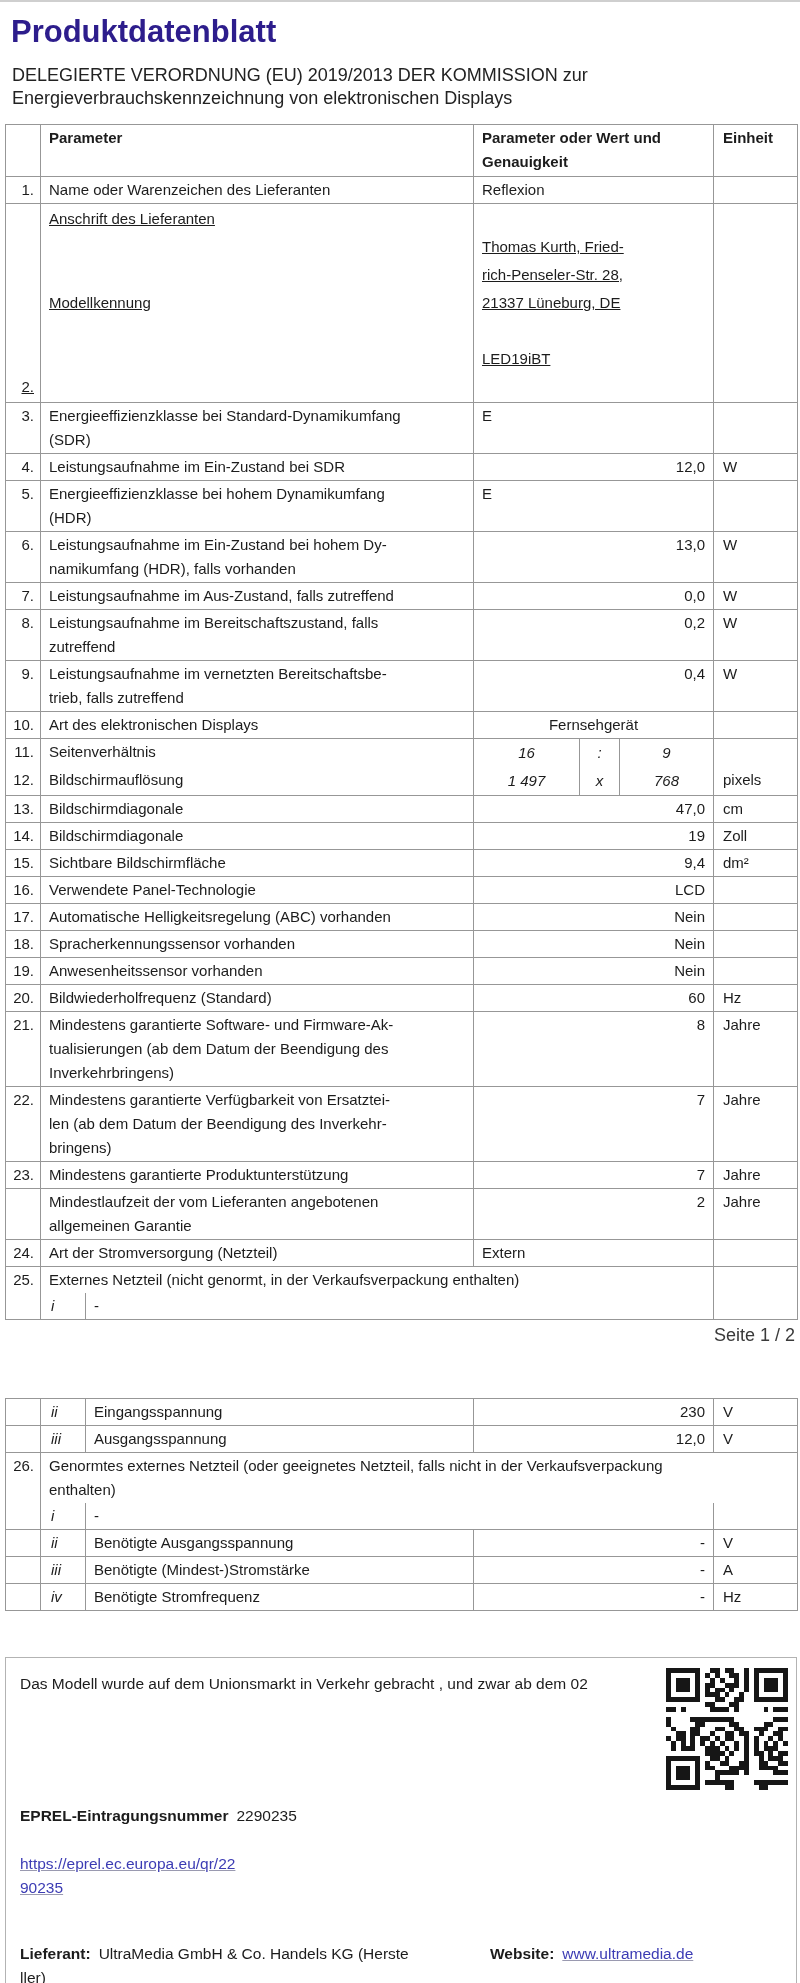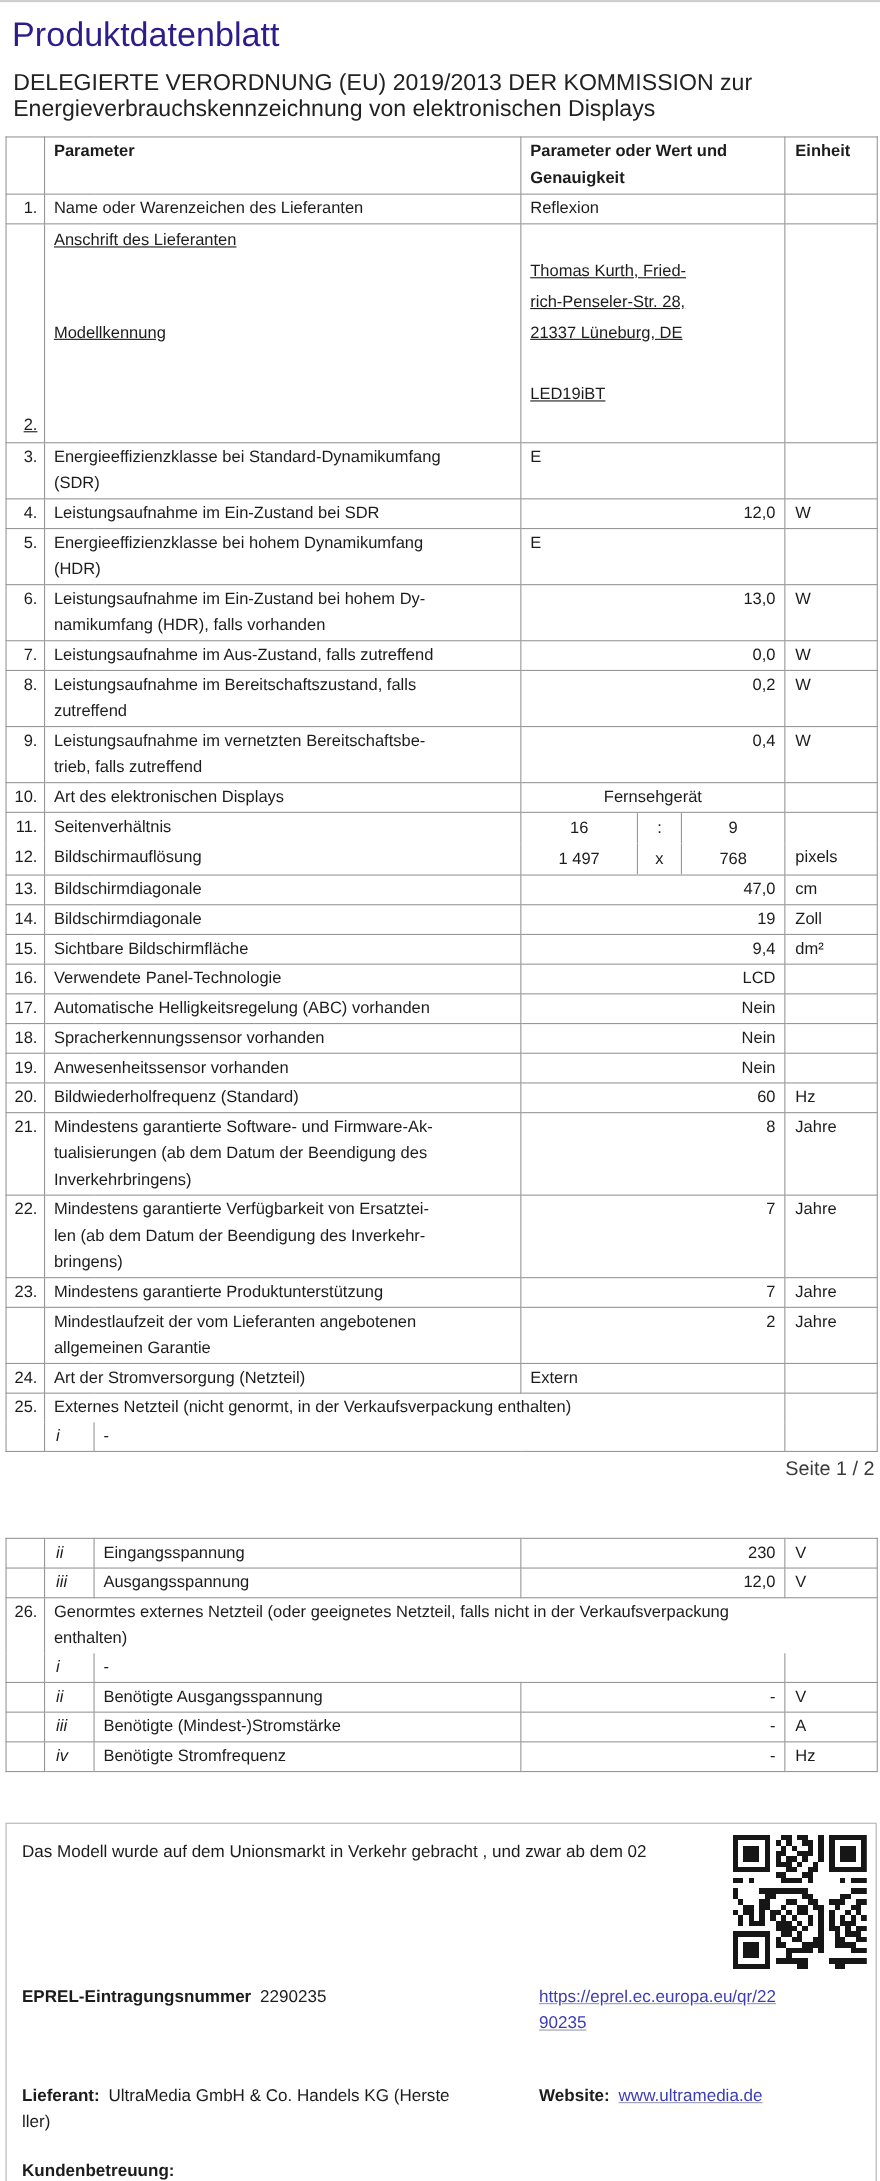--- a/index.html
+++ b/index.html
@@ -5,54 +5,54 @@
   :root{
     --accent:#2d1d8c;
     --link:#3c3cb4;
     --border:#979797;
     --boxborder:#b3b3b3;
     --ink:#1c1c1c;
   }
   *{box-sizing:border-box;}
   body{margin:0;background:#fff;font-family:"Liberation Sans",sans-serif;color:var(--ink);}
   .page{width:800px;min-height:1983px;padding:6px 3px 6px 5px;border-top:2px solid #cfcfcf;background:#fff;}
-  .title{font-size:31px;font-weight:normal;color:var(--accent);margin:6px 0 14px 6px;line-height:36px;}
-  .subtitle{margin-left:7px;font-size:21px;line-height:23px;color:#222;}
+  .title{font-size:31px;font-weight:bold;color:var(--accent);margin:6px 0 14px 6px;line-height:36px;}
+  .subtitle{margin-left:7px;font-size:18px;line-height:23px;color:#222;}
   table{border-collapse:collapse;width:792px;table-layout:fixed;}
   .t1{margin-top:14px;}
   .t2{margin-top:52px;}
   td,th{border:1px solid var(--border);padding:1px 8px;font-size:15px;line-height:24px;vertical-align:top;overflow:hidden;}
   th{text-align:left;font-weight:bold;white-space:pre-line;height:52px;margin-left:36px;}
   .num{text-align:right;padding:1px 6px;}
   .roman{font-style:italic;padding:1px 10px;}
   .lbl{white-space:pre-line;}
   .val-l{text-align:left;}
   .val-r{text-align:right;}
   .val-c{text-align:center;}
   .unit{padding:1px 9px;}
   tr.nb > td{border-bottom-style:hidden;}
   tr.nt > td{border-top-style:hidden;}
   tr.r2g td{line-height:28px;text-decoration:underline;}
   td.botalign{vertical-align:bottom;}
   .stack{display:block;}
   .spacer2{height:56px;}
   td.splitcell{padding:0;height:28px;}
   .split{display:flex;height:100%;}
-  .split > div{padding:2px 0;text-align:center;line-height:24px;}
+  .split > div{padding:2px 0;text-align:center;line-height:24px;font-style:italic;}
   .s1{width:105px;}
   .s2{width:41px;border-left:1px solid var(--border);border-right:1px solid var(--border);}
   .s3{flex:1;}
   .pagenum{width:792px;text-align:right;font-size:18px;color:#3a3a3a;margin-top:5px;padding-right:2px;}
   .footerbox{position:relative;width:792px;margin-top:46px;border:1px solid var(--boxborder);padding:14px 14px 12px 14px;min-height:462px;font-size:15.5px;line-height:24px;}
   .market{white-space:nowrap;overflow:hidden;width:650px;}
   .qr{position:absolute;top:10px;right:8px;width:122px;height:122px;}
   .frow{display:flex;margin-top:18px;}
   .fleft{width:470px;white-space:pre-line;}
   .fright{flex:1;white-space:pre-line;}
-  .frow1{margin-top:84px;}
+  .frow1{margin-top:84px;flex-direction:column;}
   b.flabel{font-weight:bold;}
   .gap{display:inline-block;width:8px;}
   a.link{color:var(--link);text-decoration:underline;text-decoration-color:#9a9ab0;cursor:pointer;white-space:pre-line;}
   .support{margin-top:20px;font-weight:bold;}
 </style>
 </head>
 <body>
 
 <div class="page">
 

